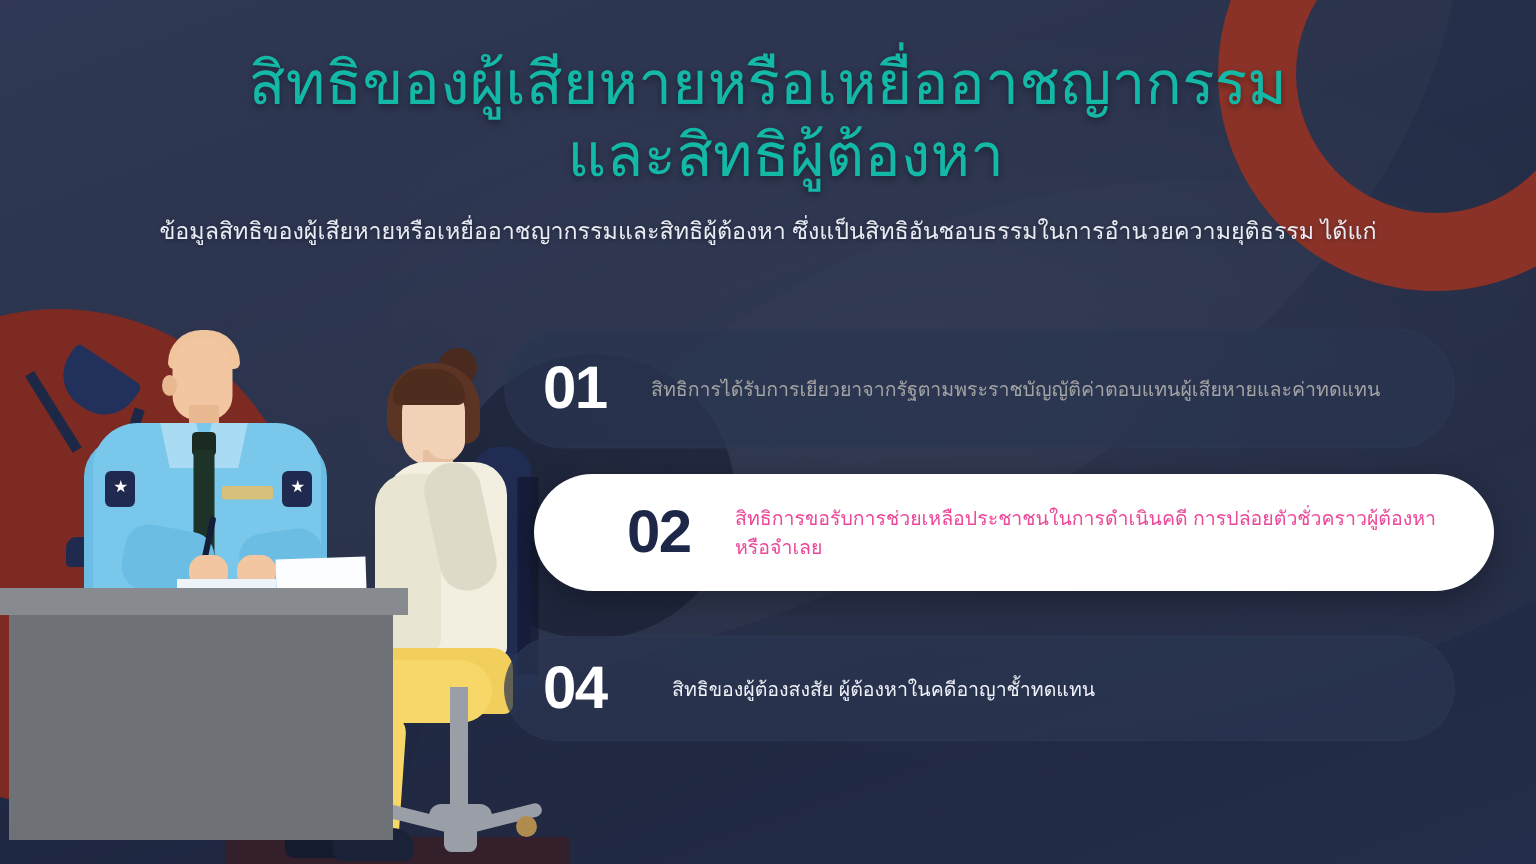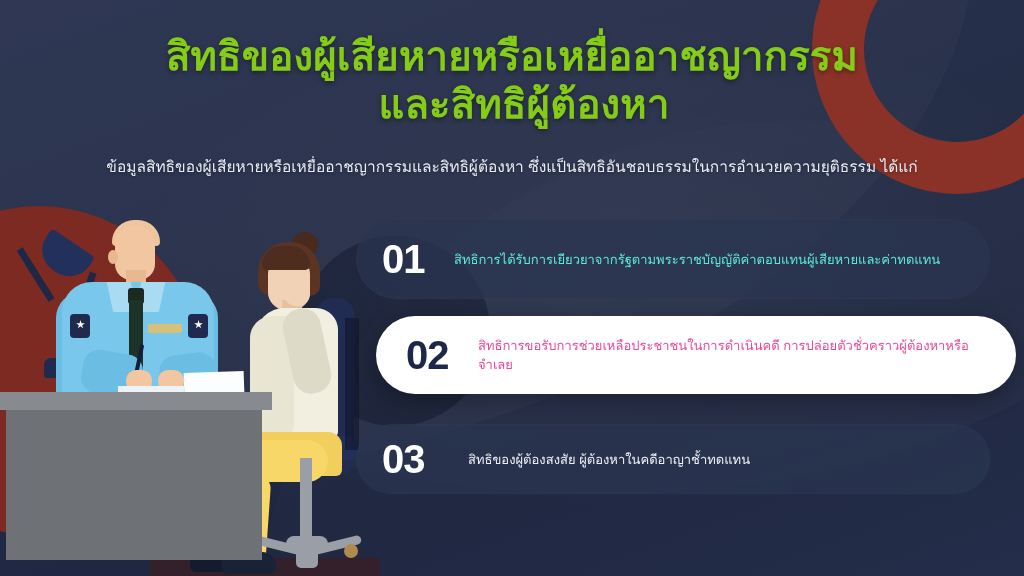--- a/index.html
+++ b/index.html
@@ -79,43 +79,43 @@
     position:absolute;
     left:345px; top:318px;
     width:14px; height:132px;
     background:rgba(12,19,40,0.55);
   }
 
   
   .header{ position:absolute; left:0; top:0; width:1024px; }
   .title{
     text-align:center;
-    color:#84cc16;
-    font-weight:bold;
+    color:#14b8a6;
+    font-weight:normal;
     font-size:40px;
     line-height:48px;
     letter-spacing:.2px;
     padding-top:32px;
     text-shadow:0 2px 5px rgba(0,0,0,.38);
   }
   .title .l2{ display:block;padding-left:24px; }
   .subtitle{
-    margin-top:28px;
+    margin-top:16px;
     text-align:center;
     color:#e9ecf4;
     font-size:15.5px;
     line-height:22px;
     padding:0 24px;
     text-shadow:0 1px 3px rgba(0,0,0,.35);
   }
 
   
   .cards{
     position:absolute;
-    left:356px; top:219px;
+    left:336px; top:219px;
     width:660px;
   }
   .card{
     display:flex;
     align-items:center;
     border-radius:42px;
     position:relative;
   }
   .card.dark{
     background:rgba(42,52,80,0.72);
@@ -133,33 +133,33 @@
     line-height:19px;
   }
 
   
   #card-01{
     width:634px; height:80px;
     padding:0 22px 0 26px;
     margin-bottom:17px;
   }
   #card-01 .num{ color:#ffffff; width:72px; }
-  #card-01 .txt{ color:#5eead4; }
+  #card-01 .txt{ color:#a3a3a3; }
 
   
   #card-02{
     width:640px; height:78px;
     margin-left:20px;
     margin-bottom:30px;
     padding:0 26px 0 30px;
     background:#ffffff;
     border-radius:42px;
     box-shadow:0 6px 22px rgba(0,0,0,0.30);
   }
-  #card-02 .num{ color:#1d2748; width:72px; }
+  #card-02 .num{ color:#1d2748; width:72px;margin-left:32px; }
   #card-02 .txt{ color:#ec4899; }
 
   
   #card-03{
     width:634px; height:70px;
     padding:0 22px 0 26px;
   }
   #card-03 .num{ color:#ffffff; width:86px; }
   #card-03 .txt{ color:#eef1f7; }
 
@@ -334,20 +334,20 @@
     </div>
 
     <div class="card" id="card-02">
       <div class="num">02</div>
       <div class="txt">
         <div>สิทธิการขอรับการช่วยเหลือประชาชนในการดำเนินคดี การปล่อยตัวชั่วคราวผู้ต้องหาหรือจำเลย</div>
       </div>
     </div>
 
     <div class="card dark" id="card-03">
-      <div class="num">03</div>
+      <div class="num">04</div>
       <div class="txt">
         <div>สิทธิของผู้ต้องสงสัย ผู้ต้องหาในคดีอาญาชั้าทดแทน</div>
       </div>
     </div>
 
   </div>
 </div>
 
 </body></html>

